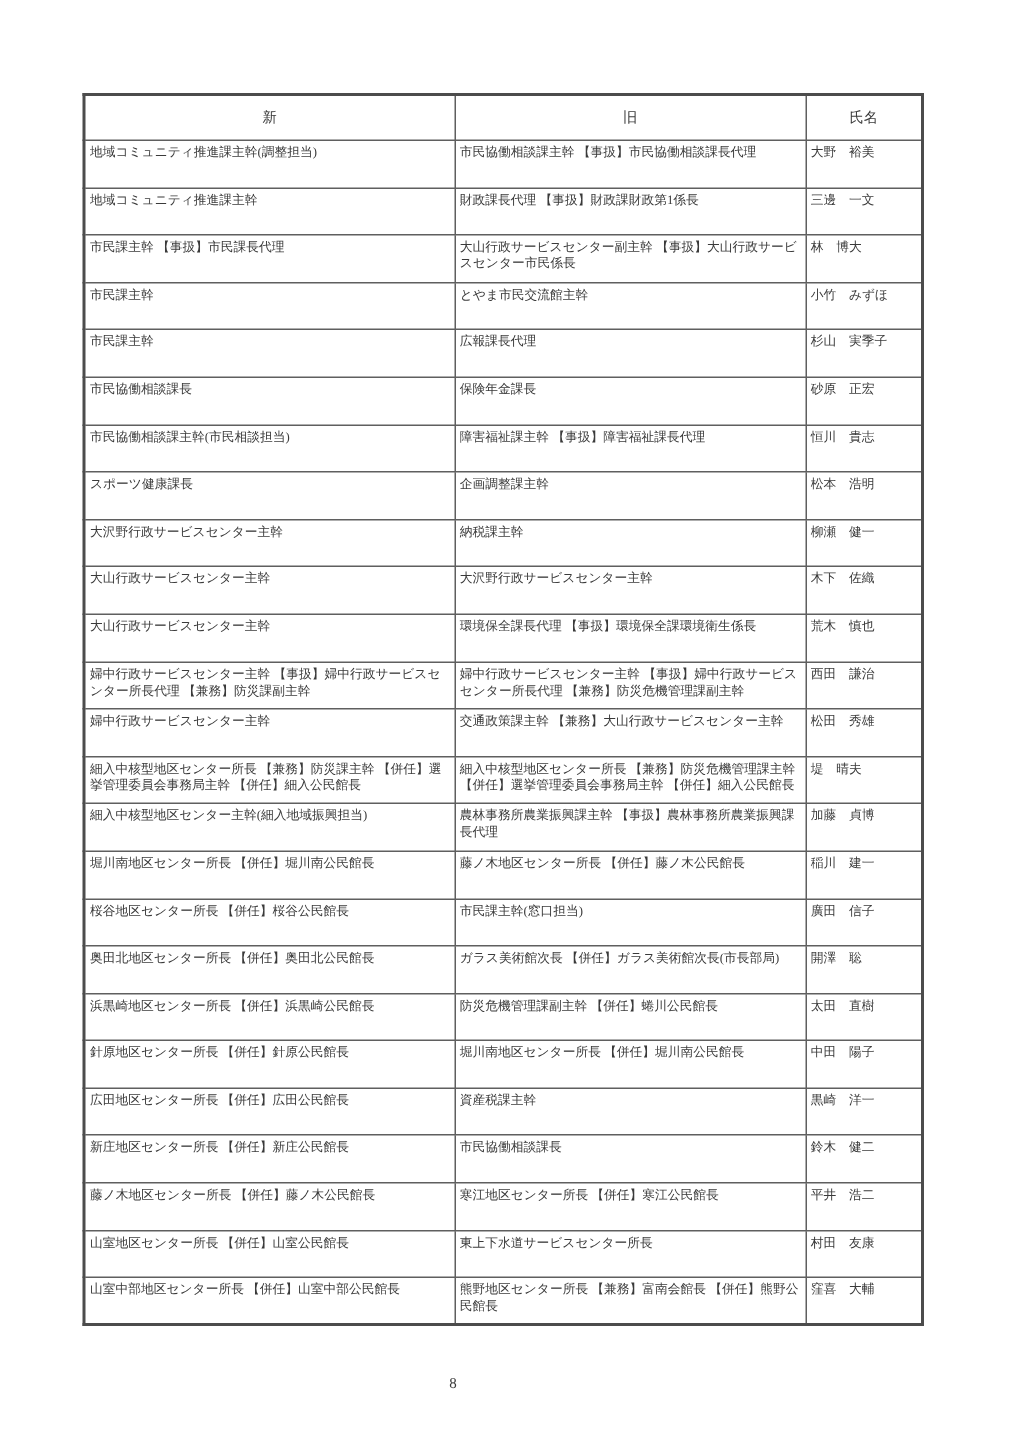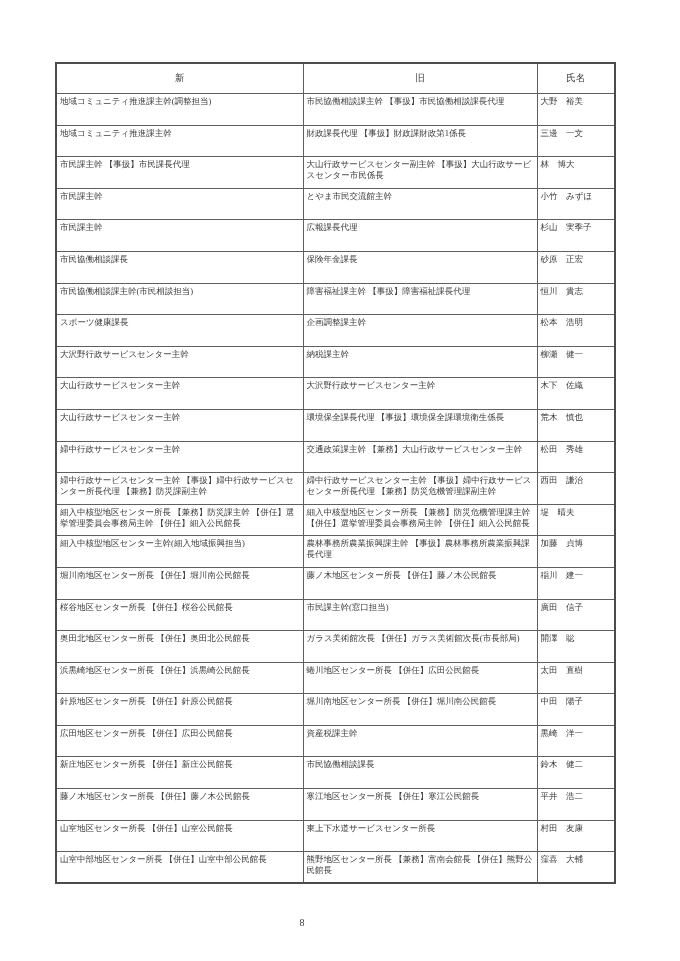--- a/index.html
+++ b/index.html
@@ -121,30 +121,30 @@
           <td>大山行政サービスセンター主幹</td>
           <td>大沢野行政サービスセンター主幹</td>
           <td>木下　佐織</td>
         </tr>
         <tr>
           <td>大山行政サービスセンター主幹</td>
           <td>環境保全課長代理 【事扱】環境保全課環境衛生係長</td>
           <td>荒木　慎也</td>
         </tr>
         <tr>
+          <td>婦中行政サービスセンター主幹 【事扱】婦中行政サービスセンター所長代理 【兼務】防災課副主幹</td>
+          <td>婦中行政サービスセンター主幹 【事扱】婦中行政サービスセンター所長代理 【兼務】防災危機管理課副主幹</td>
+          <td>西田　謙治</td>
+        </tr>
+        <tr>
           <td>婦中行政サービスセンター主幹</td>
           <td>交通政策課主幹 【兼務】大山行政サービスセンター主幹</td>
           <td>松田　秀雄</td>
         </tr>
         <tr>
-          <td>婦中行政サービスセンター主幹 【事扱】婦中行政サービスセンター所長代理 【兼務】防災課副主幹</td>
-          <td>婦中行政サービスセンター主幹 【事扱】婦中行政サービスセンター所長代理 【兼務】防災危機管理課副主幹</td>
-          <td>西田　謙治</td>
-        </tr>
-        <tr>
           <td>細入中核型地区センター所長 【兼務】防災課主幹 【併任】選挙管理委員会事務局主幹 【併任】細入公民館長</td>
           <td>細入中核型地区センター所長 【兼務】防災危機管理課主幹 【併任】選挙管理委員会事務局主幹 【併任】細入公民館長</td>
           <td>堤　晴夫</td>
         </tr>
         <tr>
           <td>細入中核型地区センター主幹(細入地域振興担当)</td>
           <td>農林事務所農業振興課主幹 【事扱】農林事務所農業振興課長代理</td>
           <td>加藤　貞博</td>
         </tr>
         <tr>
@@ -157,21 +157,21 @@
           <td>市民課主幹(窓口担当)</td>
           <td>廣田　信子</td>
         </tr>
         <tr>
           <td>奥田北地区センター所長 【併任】奥田北公民館長</td>
           <td>ガラス美術館次長 【併任】ガラス美術館次長(市長部局)</td>
           <td>開澤　聡</td>
         </tr>
         <tr>
           <td>浜黒崎地区センター所長 【併任】浜黒崎公民館長</td>
-          <td>蜷川地区センター所長 【併任】広田公民館長</td>
+          <td>防災危機管理課副主幹 【併任】蜷川公民館長</td>
           <td>太田　直樹</td>
         </tr>
         <tr>
           <td>針原地区センター所長 【併任】針原公民館長</td>
           <td>堀川南地区センター所長 【併任】堀川南公民館長</td>
           <td>中田　陽子</td>
         </tr>
         <tr>
           <td>広田地区センター所長 【併任】広田公民館長</td>
           <td>資産税課主幹</td>

